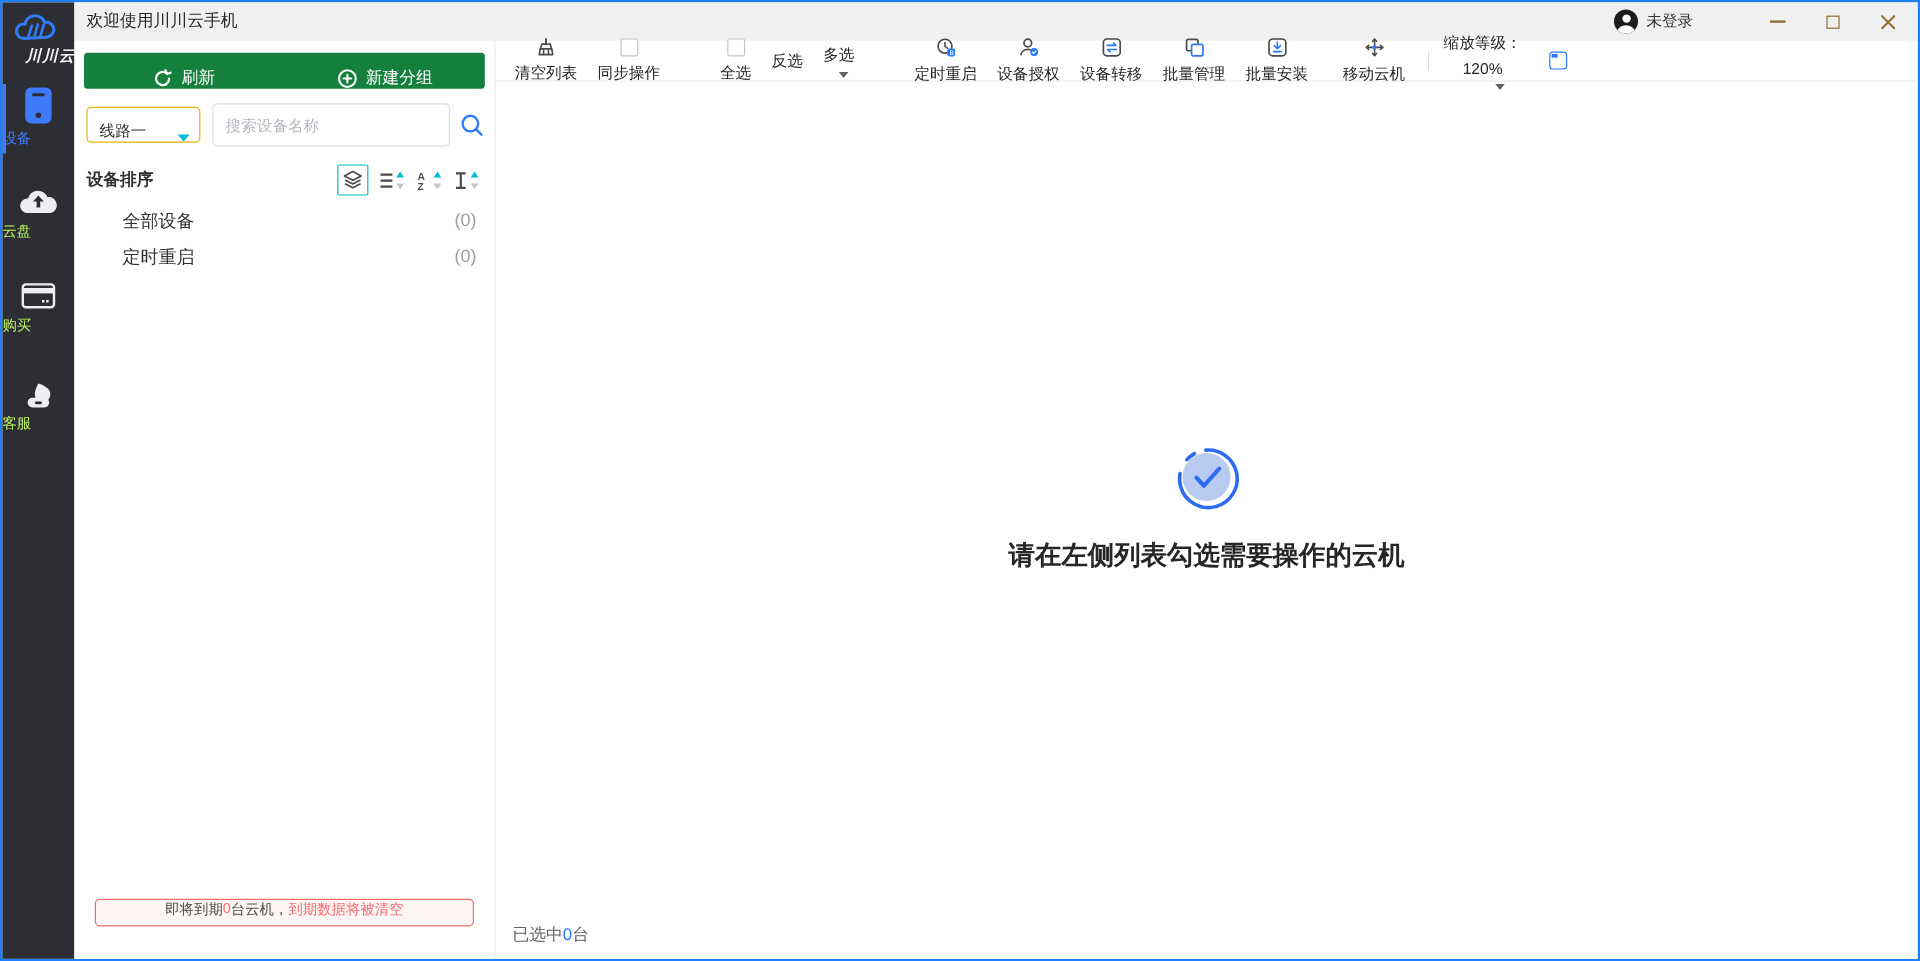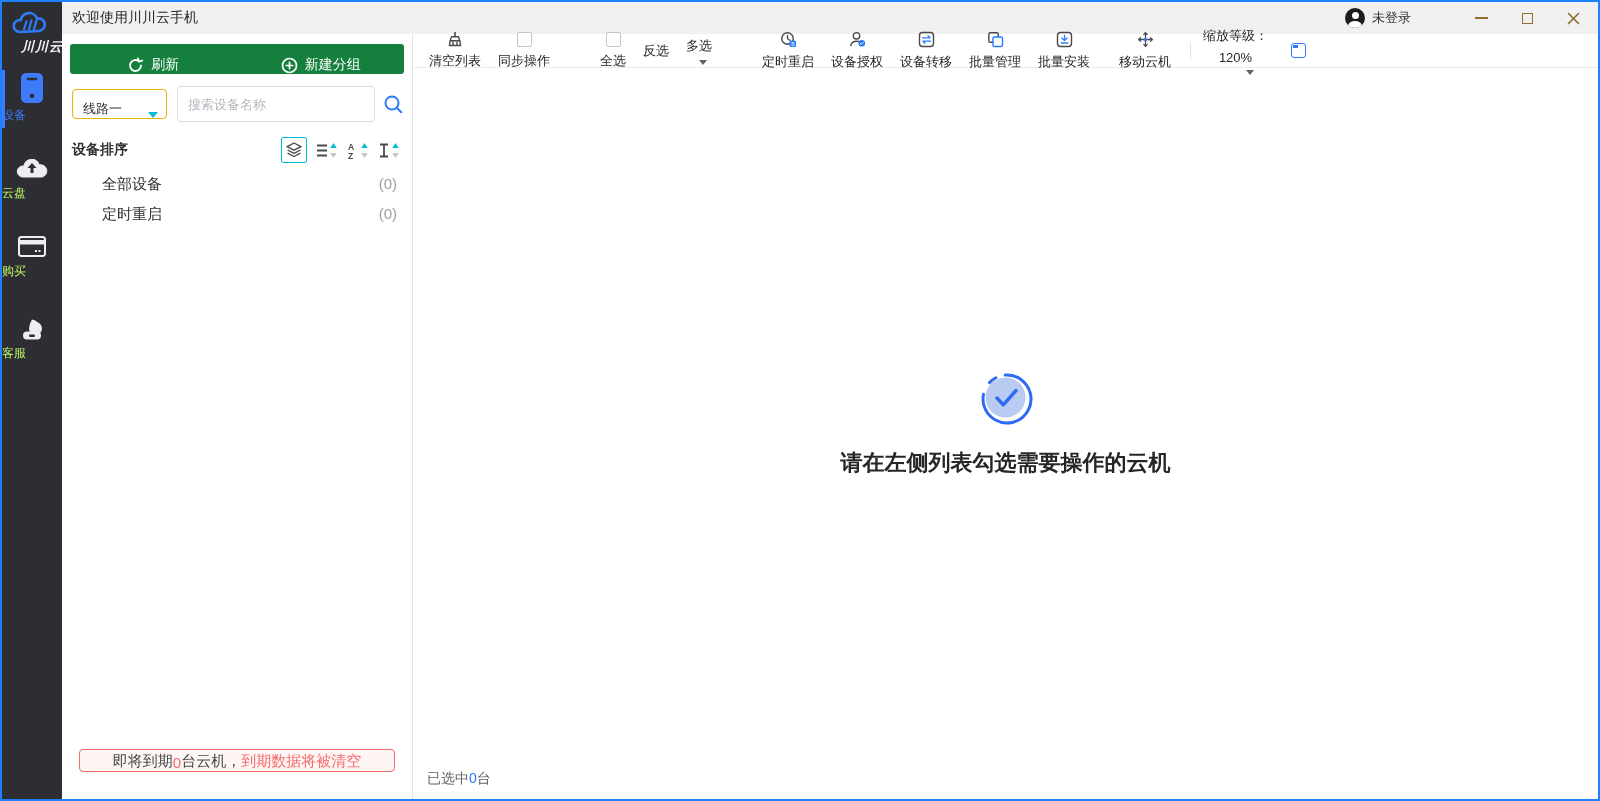--- a/index.html
+++ b/index.html
@@ -74,21 +74,21 @@
   .sort-icons { margin-left:auto; display:flex; align-items:center; gap:9px; }
   .sort-btn { display:flex; align-items:center; justify-content:center; cursor:pointer; }
   .sort-btn.selected { width:26px; height:26px; border:1px solid #00bcd4; border-radius:2px; background:#fff; }
   .group-list { margin-top:12px; }
   .group-row { height:30px; display:flex; align-items:flex-start; padding:0 15px 0 40px; font-size:15px; cursor:pointer; }
   .group-name { color:#303133; }
   .group-count { margin-left:auto; color:#9a9ea6; }
   .expire-warning {
     position:absolute; left:17px; right:17px; bottom:27px; height:23px;
     border:1px solid #f56c6c; border-radius:4px; background:#fef5f5;
-    display:flex; align-items:flex-end; justify-content:center; font-size:15px;
+    display:flex; align-items:flex-start; justify-content:center; font-size:12px;
   }
   .warn-dark { color:#4a4a4a; } .warn-red { color:#f56c6c; }
 
   
   .main { position:absolute; left:411px; right:0; top:32px; bottom:0; background:#fff; }
   .toolbar {
     position:absolute; left:0; right:0; top:0; height:34px;
     border-bottom:1px solid #ececec; display:flex; align-items:center;
     padding:0 12px 0 16px; font-size:13px; color:#262626; white-space:nowrap;
   }

